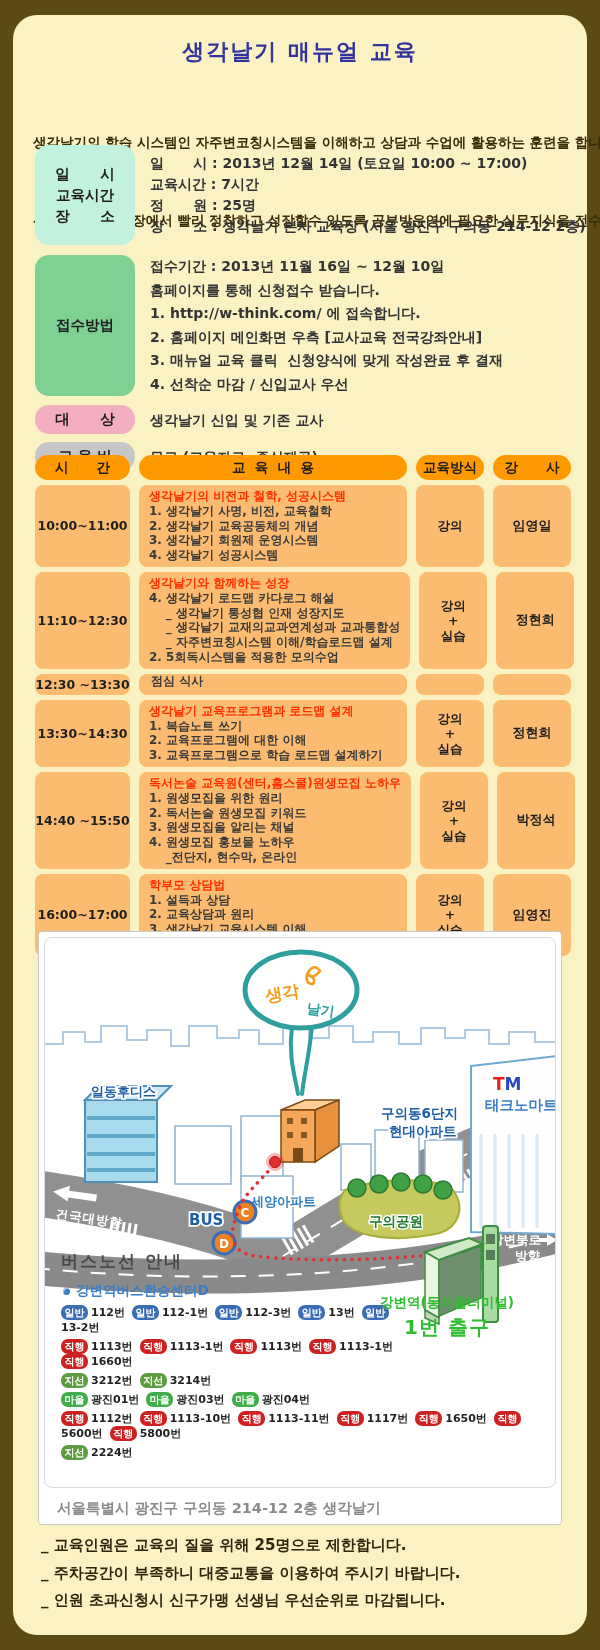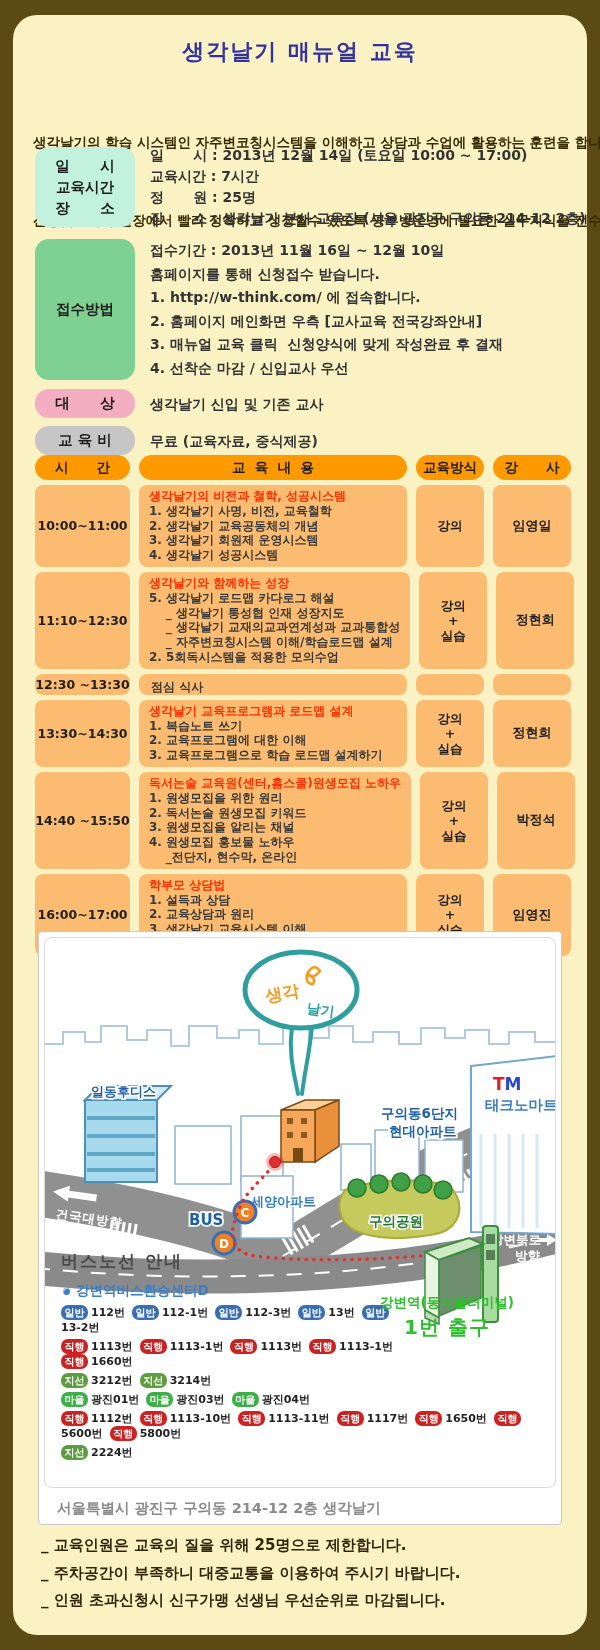--- a/index.html
+++ b/index.html
@@ -19,21 +19,21 @@
   .intro{position:absolute;top:62px;left:20px;right:12px;
     font-size:13.5px;color:#372A05;line-height:26px;white-space:pre;}
   
   .info{position:absolute;top:130px;left:22px;right:16px;}
   .info-row{display:flex;align-items:center;}
   .info-row.m0{margin-bottom:10px}.info-row.m1{margin-bottom:9px}
   .info-row.m2{margin-bottom:8px}
   .info-label{flex:0 0 100px;width:100px;border-radius:14px;margin-right:15px;
     display:flex;flex-direction:column;justify-content:center;align-items:center;
     font-size:14.5px;color:#1E1E1E;white-space:pre;line-height:21px;}
-  .lb0{height:80px}.lb1{height:141px}.lb2{height:29px}.lb3{height:29px}
+  .lb0{height:100px}.lb1{height:141px}.lb2{height:29px}.lb3{height:29px}
   .info-content{font-size:14px;color:#333;white-space:pre;}
   .ic0{line-height:21px}.ic1{line-height:23.5px}.ic2,.ic3{line-height:16px}
   
   .schedule{position:absolute;top:440px;left:22px;right:16px;}
   .shead{display:flex;gap:9px;margin-bottom:5px;}
   .hpill{background:#FF9900;border-radius:13px;height:25px;
     display:flex;align-items:center;justify-content:center;
     font-size:13.5px;color:#1E1E1E;white-space:pre;}
   .h0{flex:0 0 95px}.h1{flex:1}.h2{flex:0 0 68px}.h3{flex:0 0 78px}
   .srow{display:flex;gap:9px;margin-bottom:5px;}
@@ -41,21 +41,21 @@
   .time{flex:0 0 95px;display:flex;align-items:center;justify-content:center;
     font-size:12.5px;color:#1E1E1E;}
   .content{flex:1;padding:4px 10px;font-size:12px;color:#3A3A3A;
     line-height:14.8px;white-space:pre;}
   .ctitle{color:#FF3000;}
   .method{flex:0 0 68px;display:flex;flex-direction:column;justify-content:center;
     align-items:center;font-size:12.5px;color:#1E1E1E;line-height:15px;}
   .lect{flex:0 0 78px;display:flex;align-items:center;justify-content:center;
     font-size:13px;color:#1E1E1E;}
   .srow.lunch{height:21px;}
-  .srow.lunch .content{display:flex;align-items:flex-end;padding:0 12px;}
+  .srow.lunch .content{display:flex;align-items:flex-start;padding:0 12px;}
   
   .mapbox{position:absolute;top:916px;left:25px;right:25px;height:592px;
     background:#FFF;border:1px solid #C9C9C9;border-radius:4px;}
   .mapinner{position:absolute;left:5px;right:5px;top:5px;bottom:36px;
     border:1px solid #DADADA;border-radius:8px;overflow:hidden;background:#FFF;}
   .mapinner svg{position:absolute;top:0;left:0;}
   .businfo{position:absolute;left:16px;top:312px;right:10px;}
   .bus-heading{font-size:17px;color:#4A4A4A;letter-spacing:2px;}
   .bus-group-name{color:#3A7EC8;font-size:13.5px;margin:9px 0 5px 2px;
     display:flex;align-items:center;}
@@ -120,21 +120,21 @@
         <div class="srow">
           <div class="cell time">10:00~11:00</div>
           <div class="cell content"><div class="ctitle">생각날기의 비전과 철학, 성공시스템</div><div class="citem">1. 생각날기 사명, 비전, 교육철학</div><div class="citem">2. 생각날기 교육공동체의 개념</div><div class="citem">3. 생각날기 회원제 운영시스템</div><div class="citem">4. 생각날기 성공시스템</div></div>
           <div class="cell method">
             <div>강의</div>
           </div>
           <div class="cell lect">임영일</div>
         </div>
         <div class="srow">
           <div class="cell time">11:10~12:30</div>
-          <div class="cell content"><div class="ctitle">생각날기와 함께하는 성장</div><div class="citem">5. 생각날기 로드맵 카다로그 해설</div><div class="citem">    _ 생각날기 통성협 인재 성장지도</div><div class="citem">    _ 생각날기 교재의교과연계성과 교과통합성</div><div class="citem">    _ 자주변코칭시스템 이해/학습로드맵 설계</div><div class="citem">2. 5회독시스템을 적용한 모의수업</div></div>
+          <div class="cell content"><div class="ctitle">생각날기와 함께하는 성장</div><div class="citem">4. 생각날기 로드맵 카다로그 해설</div><div class="citem">    _ 생각날기 통성협 인재 성장지도</div><div class="citem">    _ 생각날기 교재의교과연계성과 교과통합성</div><div class="citem">    _ 자주변코칭시스템 이해/학습로드맵 설계</div><div class="citem">2. 5회독시스템을 적용한 모의수업</div></div>
           <div class="cell method">
             <div>강의</div>
             <div>+</div>
             <div>실습</div>
           </div>
           <div class="cell lect">정현희</div>
         </div>
         <div class="srow lunch">
           <div class="cell time">12:30 ~13:30</div>
           <div class="cell content"><div class="citem">점심 식사</div></div>

